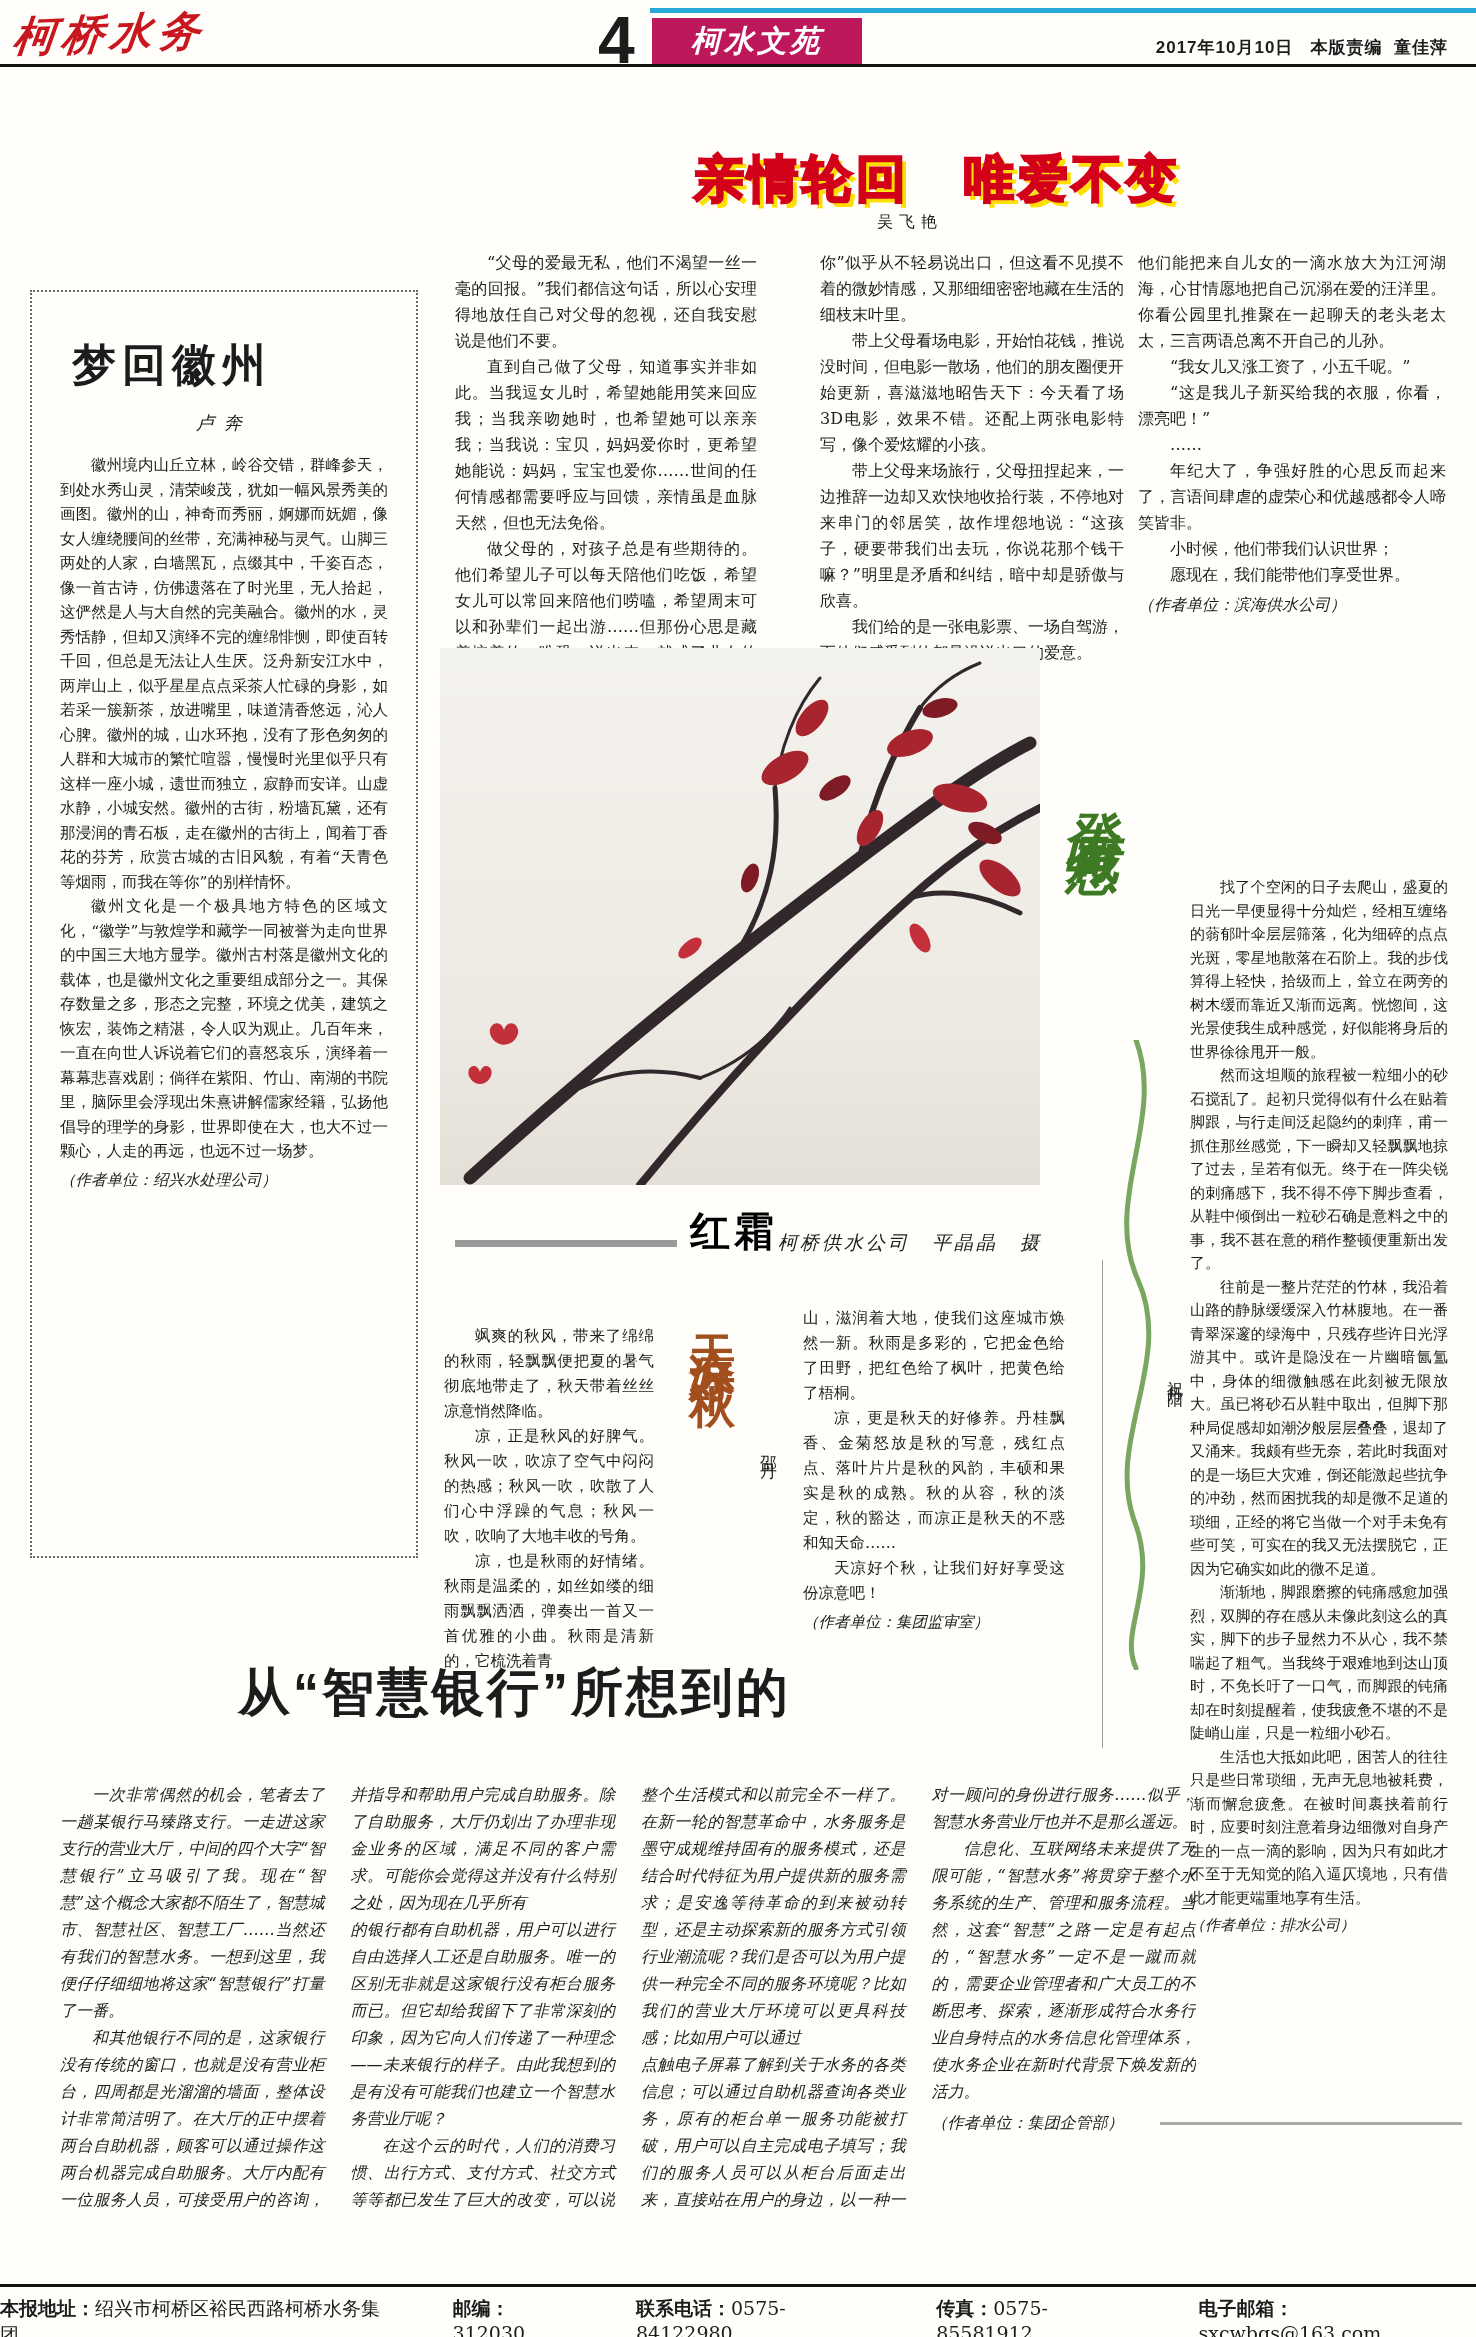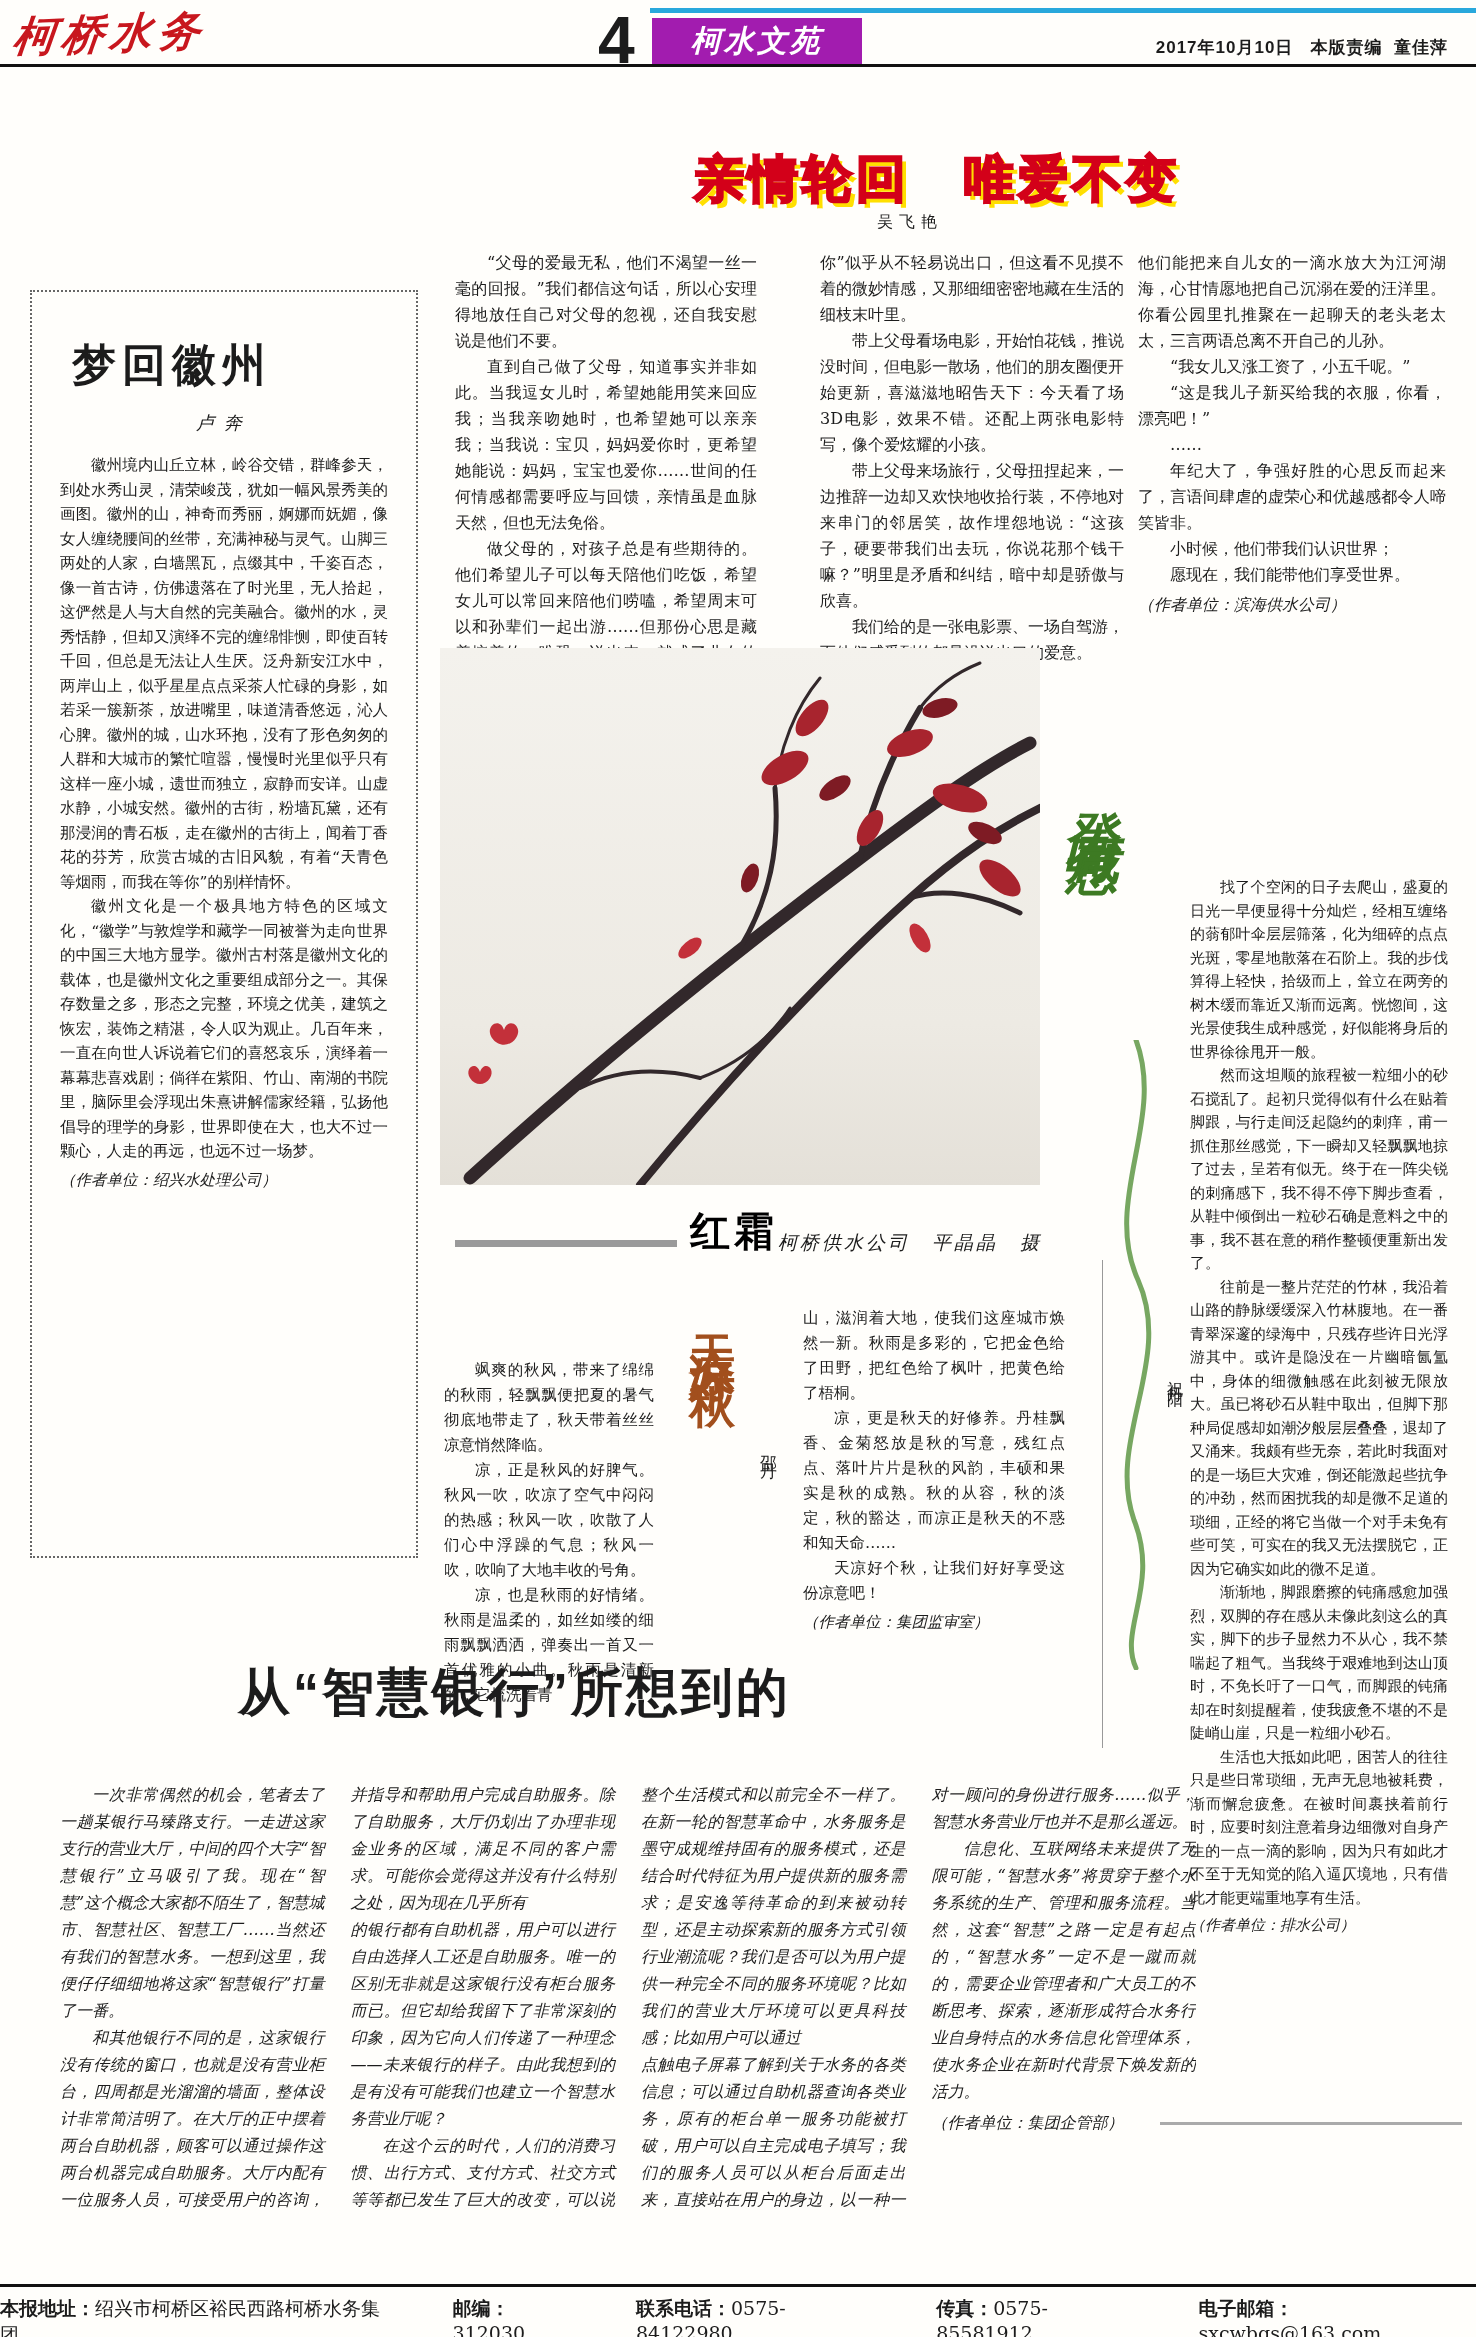--- a/index.html
+++ b/index.html
@@ -12,21 +12,21 @@
   .col p.noind{text-indent:0;}
   .body16 {font-size:16px;line-height:26px;}
   .attr{font-style:italic;text-align:center;text-indent:0 !important;margin-top:4px !important;}
   .vtitle{writing-mode:vertical-rl;text-orientation:upright;}
   .rule{background:#111;}
   
   #masthead{left:14px;top:6px;font-size:42px;font-weight:bold;color:#c8171e;
             transform:skewX(-8deg) rotate(-2deg);letter-spacing:6px;font-style:italic;}
   #pagenum{left:598px;top:2px;font-size:66px;font-weight:900;}
   #sectionline{left:650px;top:8px;width:826px;height:5px;background:#29a8dc;}
-  #sectionbox{left:652px;top:18px;width:210px;height:46px;background:#a21caf;color:#fff;
+  #sectionbox{left:652px;top:18px;width:210px;height:46px;background:#be185d;color:#fff;
               display:flex;align-items:center;justify-content:center;font-size:30px;font-weight:bold;
               font-style:italic;letter-spacing:3px;}
   #dateline{right:28px;top:36px;font-size:17px;font-weight:bold;letter-spacing:1px;}
   #headrule{left:0;top:64px;width:1476px;height:3px;}
   
   #feat-title{left:640px;top:146px;width:540px;text-align:right;font-size:50px;font-weight:900;
       letter-spacing:4px;color:#fffef4;-webkit-text-stroke:2.5px #d30019;
       text-shadow:5px 5px 0 #ffdf00;}
   #feat-author{left:640px;top:212px;width:540px;text-align:center;font-size:16px;letter-spacing:6px;}
   
@@ -156,21 +156,21 @@
         <path d="M30,430 c-6,-10 6,-18 10,-6 c4,-12 16,-4 10,6 c-5,8 -15,8 -20,0 z"></path>
         <ellipse cx="250" cy="300" rx="14" ry="7" transform="rotate(-40 250 300)"></ellipse>
         <ellipse cx="480" cy="290" rx="16" ry="8" transform="rotate(60 480 290)"></ellipse>
       </g>
     </svg>
   </div>
   <div class="abs" id="cap-rule"></div>
   <div class="abs sans" id="cap-title">红霜</div>
   <div class="abs" id="cap-credit">柯桥供水公司　平晶晶　摄</div>
 
-  <div class="abs col" style="left:444px;top:1358px;width:210px;height:460px;font-size:15.5px;line-height:25px;overflow:hidden;">
+  <div class="abs col" style="left:444px;top:1324px;width:210px;height:460px;font-size:15.5px;line-height:25px;overflow:hidden;">
     <p>飒爽的秋风，带来了绵绵的秋雨，轻飘飘便把夏的暑气彻底地带走了，秋天带着丝丝凉意悄然降临。</p>
     <p>凉，正是秋风的好脾气。秋风一吹，吹凉了空气中闷闷的热感；秋风一吹，吹散了人们心中浮躁的气息；秋风一吹，吹响了大地丰收的号角。</p>
     <p>凉，也是秋雨的好情绪。秋雨是温柔的，如丝如缕的细雨飘飘洒洒，弹奏出一首又一首优雅的小曲。秋雨是清新的，它梳洗着青</p>
   </div>
   <div class="abs vtitle" id="autumn-title">天凉好个秋</div>
   <div class="abs vtitle" id="autumn-author">邵丹</div>
   <div class="abs col" style="left:803px;top:1306px;width:262px;height:420px;font-size:15.5px;line-height:25px;overflow:hidden;">
     <p class="noind">山，滋润着大地，使我们这座城市焕然一新。秋雨是多彩的，它把金色给了田野，把红色给了枫叶，把黄色给了梧桐。</p>
     <p>凉，更是秋天的好修养。丹桂飘香、金菊怒放是秋的写意，残红点点、落叶片片是秋的风韵，丰硕和果实是秋的成熟。秋的从容，秋的淡定，秋的豁达，而凉正是秋天的不惑和知天命……</p>
     <p>天凉好个秋，让我们好好享受这份凉意吧！</p>

